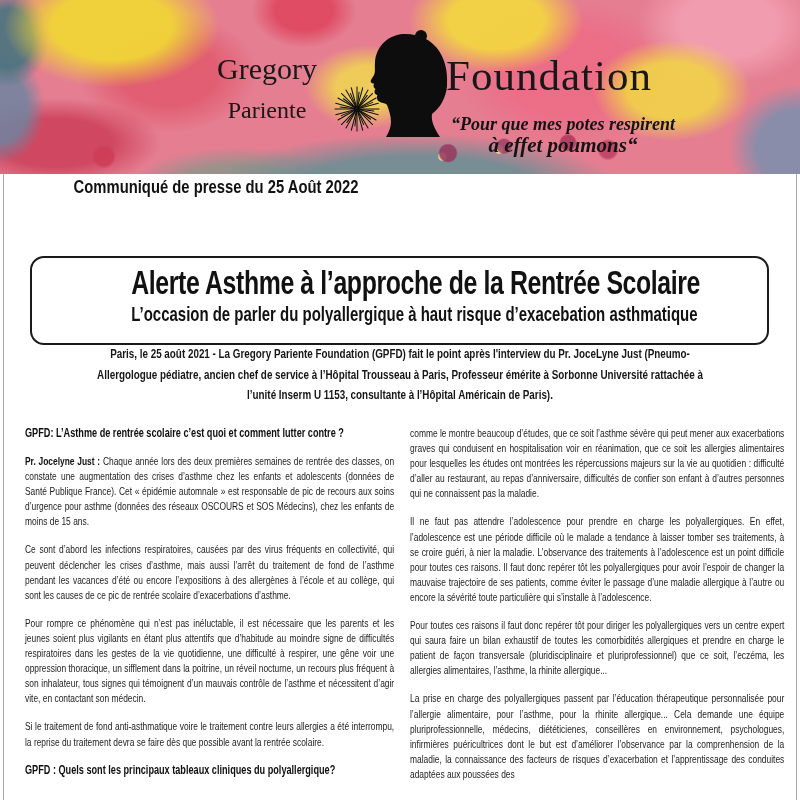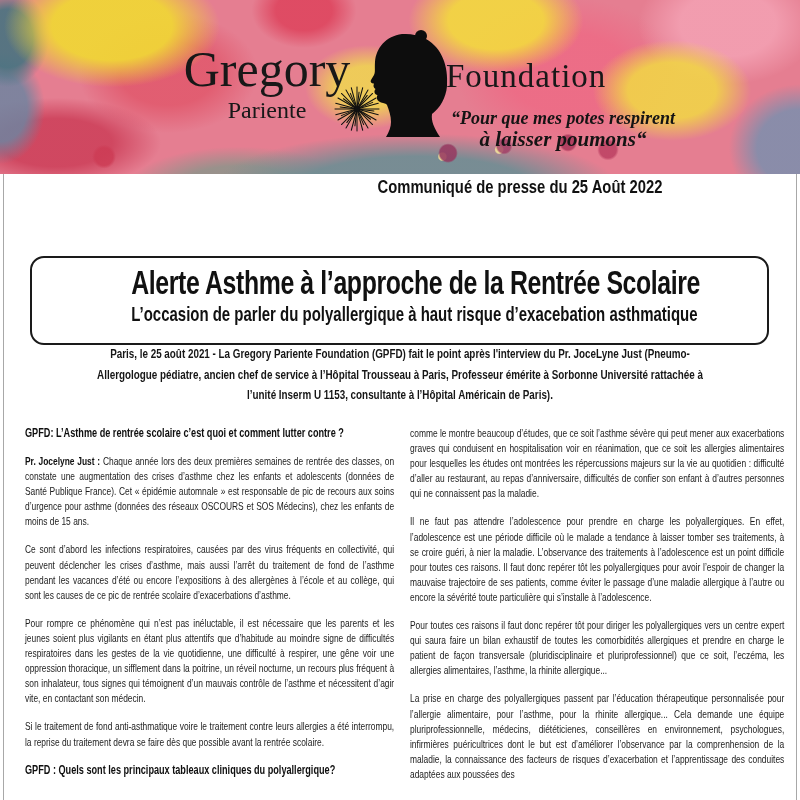--- a/index.html
+++ b/index.html
@@ -27,37 +27,37 @@
       radial-gradient(ellipse 95px 85px at 100% 85%, rgba(128,142,172,.9) 0 45%, rgba(128,142,172,0) 75%),
       radial-gradient(ellipse 260px 70px at 52% 108%, rgba(108,142,148,.9) 0 45%, rgba(108,142,148,0) 78%),
       radial-gradient(ellipse 150px 55px at 30% 108%, rgba(134,150,138,.8) 0 40%, rgba(134,150,138,0) 75%),
       radial-gradient(ellipse 140px 60px at 7% 82%, rgba(204,62,88,.85) 0 40%, rgba(204,62,88,0) 75%),
       radial-gradient(ellipse 120px 80px at 21% 42%, rgba(224,80,100,.7) 0 40%, rgba(224,80,100,0) 75%),
       radial-gradient(ellipse 120px 80px at 91% 14%, rgba(243,160,178,.9) 0 40%, rgba(243,160,178,0) 75%),
       radial-gradient(ellipse 150px 100px at 71% 42%, rgba(238,105,132,.8) 0 40%, rgba(238,105,132,0) 75%);
   }
   .logo-left{position:absolute;left:172px;top:44px;width:190px;text-align:center;
              font-family:"Liberation Serif",serif;color:#181818;}
-  .logo-first{font-size:50px;line-height:50px;letter-spacing:0px;}
+  .logo-first{font-size:30px;line-height:50px;letter-spacing:0px;}
   .logo-last{font-size:24px;line-height:36px;margin-top:-2px;}
   .head-svg{position:absolute;left:358px;top:28px;}
   .dandelion-svg{position:absolute;left:332px;top:84px;}
   .logo-right{position:absolute;left:430px;top:54px;width:266px;text-align:center;
               font-family:"Liberation Serif",serif;color:#181818;}
-  .logo-foundation{font-size:33px;line-height:44px;letter-spacing:1px;text-align:left;padding-left:16px;}
+  .logo-foundation{font-size:43px;line-height:44px;letter-spacing:1px;text-align:left;padding-left:16px;}
   .tagline{font-style:italic;font-weight:bold;color:#141414;}
-  .tagline-1{font-size:18px;line-height:20px;margin-top:10px;}
+  .tagline-1{font-size:18px;line-height:20px;margin-top:16px;}
   .tagline-2{font-size:21px;line-height:23px;}
 
   
   .page-frame{position:absolute;left:3px;top:174px;width:792px;height:626px;
               border-left:1px solid #a8a8a8;border-right:1px solid #a8a8a8;}
 
   
-  .press-date{position:absolute;left:0;top:176px;width:736px;text-align:right;}
+  .press-date{position:absolute;left:0;top:176px;width:736px;text-align:left;}
   .press-date span{display:block;font-weight:bold;font-size:18.5px;color:#111;
                    transform:scaleX(.8);transform-origin:50% 0;white-space:nowrap;}
 
   
   .title-box{position:absolute;left:30px;top:227px;width:735px;height:80px;
              border:2.5px solid #1a1a1a;border-radius:14px;text-align:center;padding-top:5px;box-sizing:content-box;margin-top:29px;}
   .title-main{display:block;font-weight:bold;font-size:34px;line-height:38px;color:#111;
               letter-spacing:-.5px;transform:scaleX(.73);transform-origin:50% 50%;white-space:nowrap;}
   .title-sub{display:block;font-weight:bold;font-size:20.5px;line-height:26px;color:#111;
              transform:scaleX(.73);transform-origin:50% 50%;white-space:nowrap;}
@@ -129,21 +129,21 @@
         C 76 100, 73 93, 74 86
         C 82 80, 88 70, 89 58
         C 90.5 38, 84 20, 68 11
         C 60 6.5, 52 5.5, 44 6 Z"></path>
     </svg>
 
     <div class="logo-right">
       <div class="logo-foundation">Foundation</div>
       <div class="tagline">
         <div class="tagline-1">“Pour que mes potes respirent</div>
-        <div class="tagline-2">à laisser poumons“</div>
+        <div class="tagline-2">à effet poumons“</div>
       </div>
     </div>
   </div>
 
   <div class="page-frame"></div>
 
   <div class="press-date">
     <span>Communiqué de presse du 25 Août 2022</span>
   </div>
 

